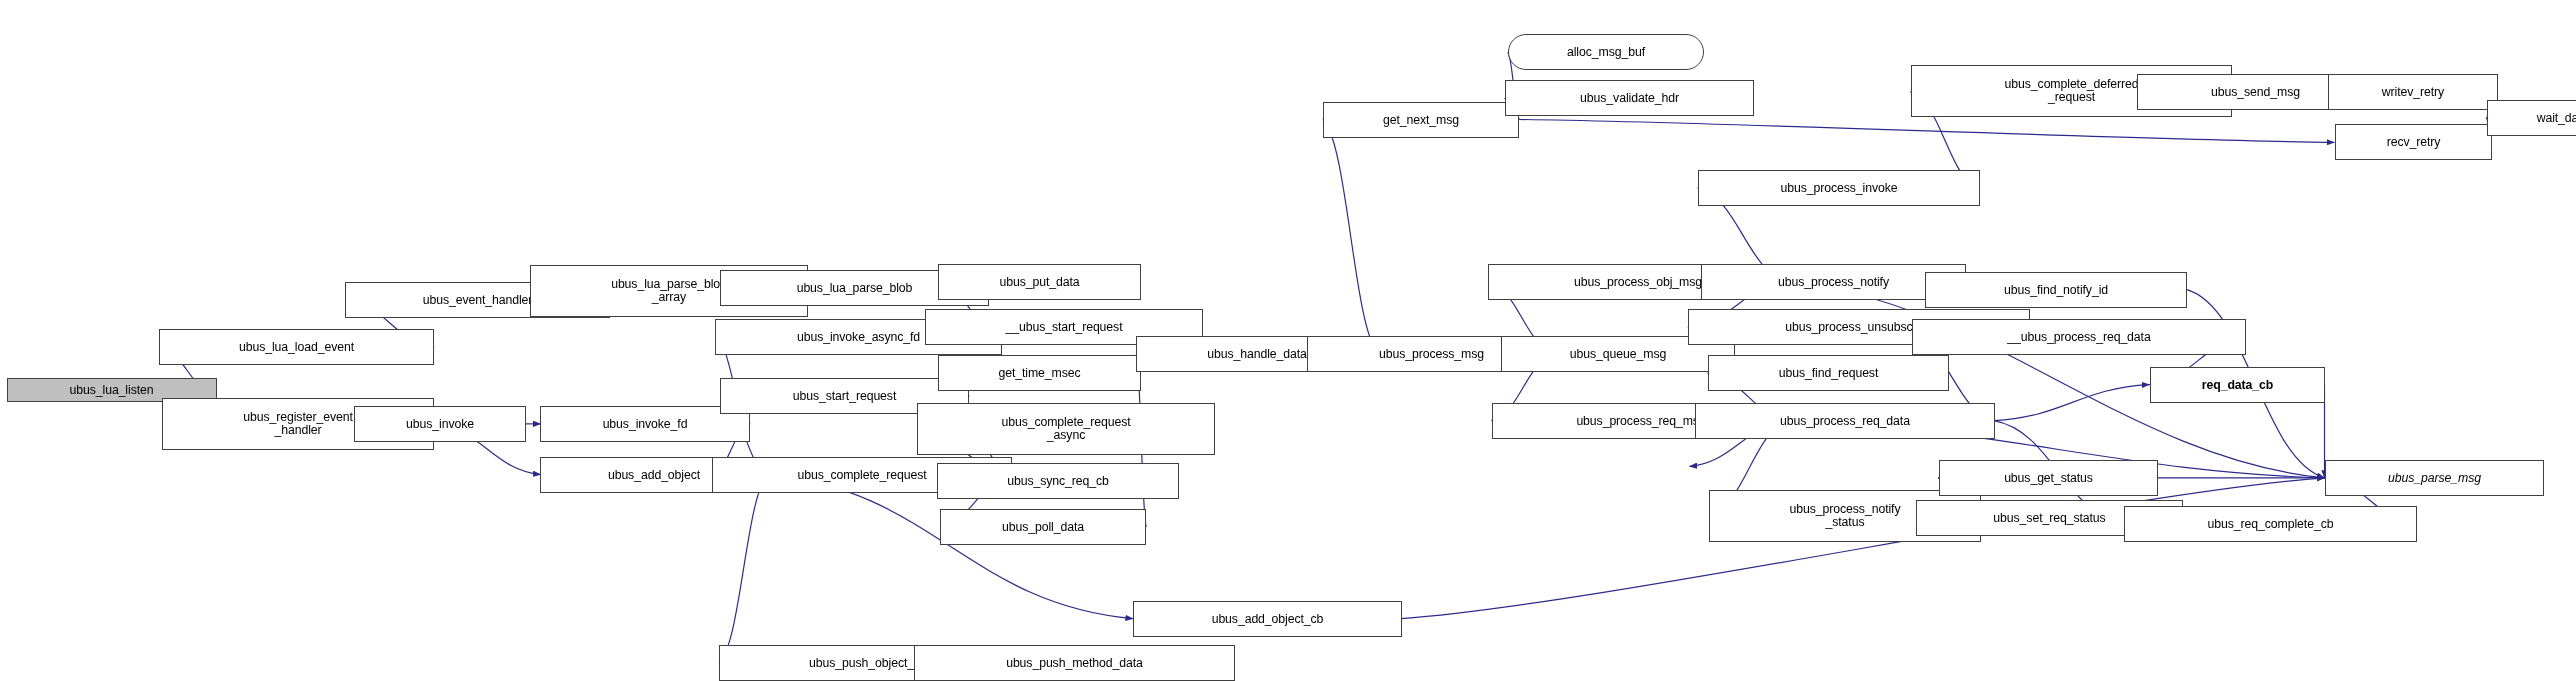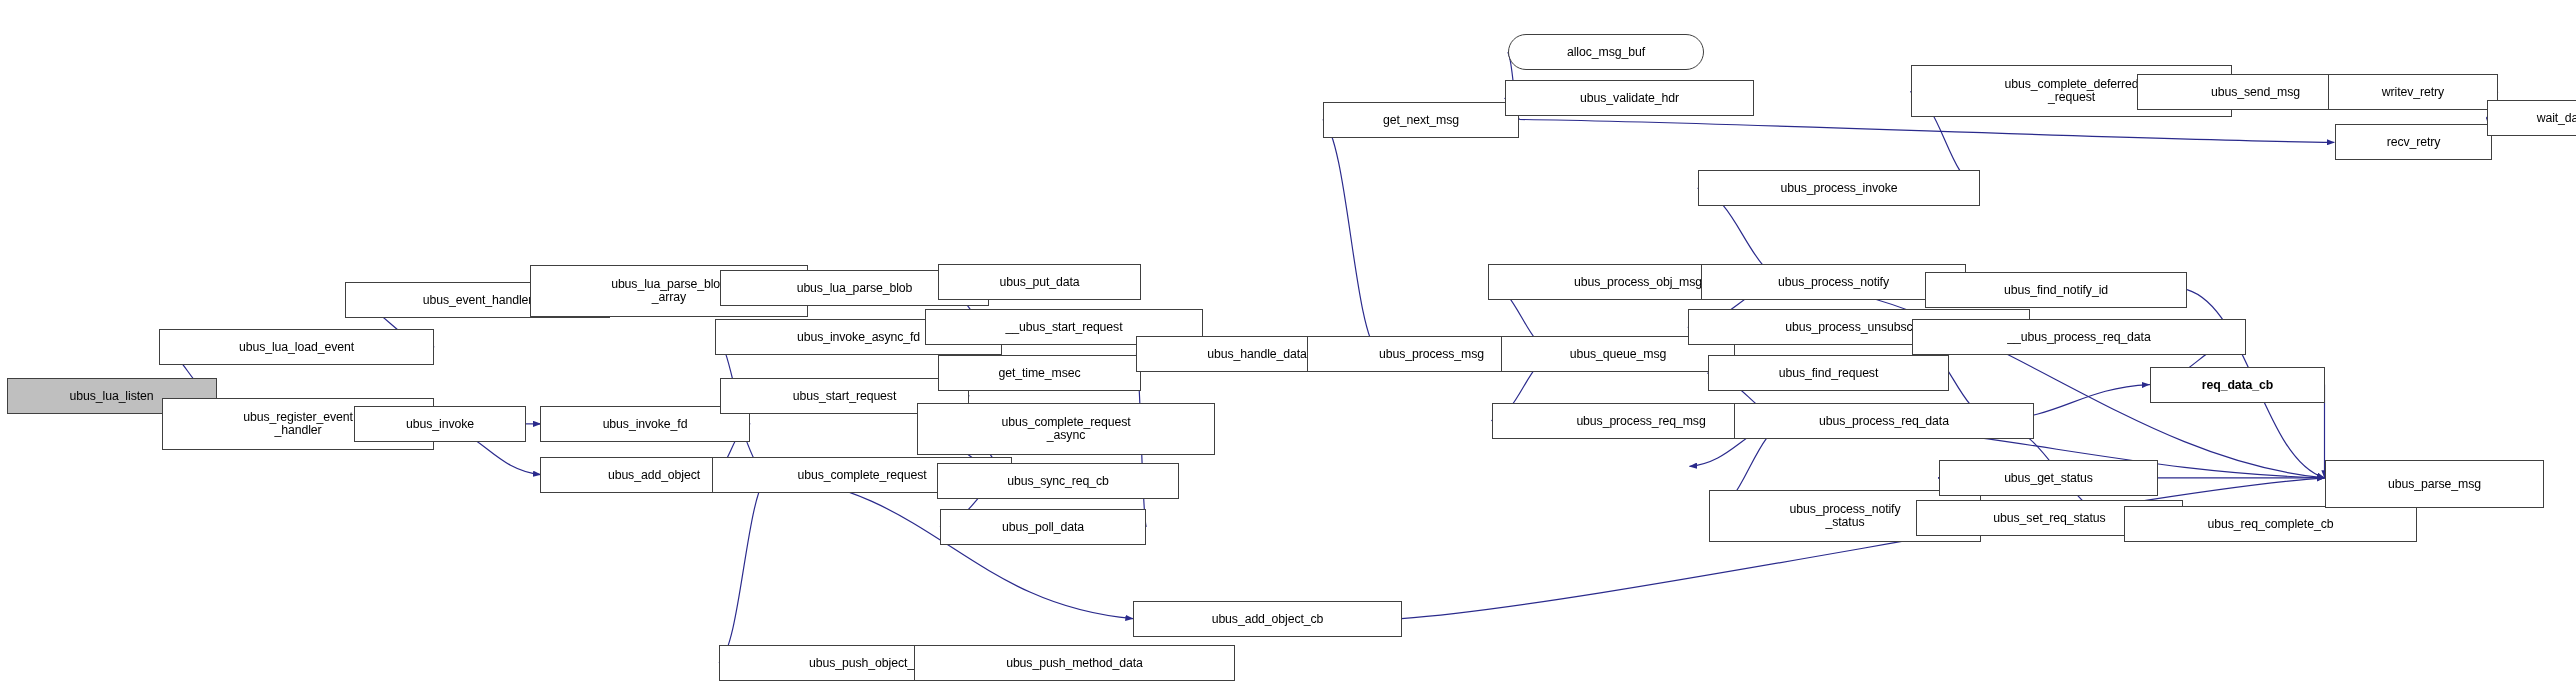--- a/index.html
+++ b/index.html
@@ -82,21 +82,21 @@
         <path d="M2206.8,513 C2161.44,519.3 2151.36,569.7 2106,576" marker-end="url(#ah)"></path>
         <path d="M2178,567 C2156.94,562.86 2152.26,529.74 2131.2000000000003,525.6" marker-end="url(#ah)"></path>
         <path d="M2178,567 C2145.6,567.9 2138.4,575.1 2106,576" marker-end="url(#ah)"></path>
         <path d="M2372.4,525.6 C2455.02,525.6 2473.38,525.6 2556,525.6" marker-end="url(#ah)"></path>
         <path d="M2399.4,576 C2370.24,576 2363.76,576 2334.6,576" marker-end="url(#ah)"></path>
         <path d="M2656.7999999999997,576 C2611.44,570.96 2601.3599999999997,530.64 2556,525.6" marker-end="url(#ah)"></path>
         <path d="M1540.8000000000002,680.4 C1760.8000000000002,664.92 2336,541.08 2556,525.6" marker-end="url(#ah)"></path>
         <path d="M2404.8,318.6 C2472.84,339.3 2487.96,504.90000000000003 2556,525.6" marker-end="url(#ah)"></path>
       </g>
   </svg>
-<div class="node root" style="left: 6.5px; top: 378px; width: 210px; height: 36px;"><span class="lbl">ubus_lua_listen</span></div>
+<div class="node root" style="left: 6.5px; top: 378px; width: 210px; height: 24px;"><span class="lbl">ubus_lua_listen</span></div>
     <div class="node" style="left: 159px; top: 329px; width: 275px; height: 36px;"><span class="lbl">ubus_lua_load_event</span></div>
     <div class="node" style="left: 162px; top: 398px; width: 272px; height: 52px;"><span class="lbl">ubus_register_event
 _handler</span></div>
     <div class="node" style="left: 345px; top: 282px; width: 265px; height: 36px;"><span class="lbl">ubus_event_handler</span></div>
     <div class="node" style="left: 354px; top: 406px; width: 172px; height: 36px;"><span class="lbl">ubus_invoke</span></div>
     <div class="node" style="left: 530px; top: 265px; width: 278px; height: 52px;"><span class="lbl">ubus_lua_parse_blob
 _array</span></div>
     <div class="node" style="left: 540px; top: 406px; width: 210px; height: 36px;"><span class="lbl">ubus_invoke_fd</span></div>
     <div class="node" style="left: 540px; top: 457px; width: 228px; height: 36px;"><span class="lbl">ubus_add_object</span></div>
     <div class="node" style="left: 720px; top: 270px; width: 269px; height: 36px;"><span class="lbl">ubus_lua_parse_blob</span></div>
@@ -118,30 +118,30 @@
     <div class="node" style="left: 1323px; top: 102px; width: 196px; height: 36px;"><span class="lbl">get_next_msg</span></div>
     <div class="node" style="left: 1508px; top: 34px; width: 196px; height: 36px; border-radius: 18px;"><span class="lbl">alloc_msg_buf</span></div>
     <div class="node" style="left: 1505px; top: 80px; width: 249px; height: 36px;"><span class="lbl">ubus_validate_hdr</span></div>
     <div class="node" style="left: 1698px; top: 170px; width: 282px; height: 36px;"><span class="lbl">ubus_process_invoke</span></div>
     <div class="node" style="left: 1488px; top: 264px; width: 300px; height: 36px;"><span class="lbl">ubus_process_obj_msg</span></div>
     <div class="node" style="left: 1501px; top: 336px; width: 234px; height: 36px;"><span class="lbl">ubus_queue_msg</span></div>
     <div class="node" style="left: 1492px; top: 403px; width: 298px; height: 36px;"><span class="lbl">ubus_process_req_msg</span></div>
     <div class="node" style="left: 1701px; top: 264px; width: 265px; height: 36px;"><span class="lbl">ubus_process_notify</span></div>
     <div class="node" style="left: 1688px; top: 309px; width: 342px; height: 36px;"><span class="lbl">ubus_process_unsubscribe</span></div>
     <div class="node" style="left: 1708px; top: 355px; width: 241px; height: 36px;"><span class="lbl">ubus_find_request</span></div>
-    <div class="node" style="left: 1695px; top: 403px; width: 300px; height: 36px; margin-left: 39px;"><span class="lbl">ubus_process_req_data</span></div>
+    <div class="node" style="left: 1695px; top: 403px; width: 300px; height: 36px;"><span class="lbl">ubus_process_req_data</span></div>
     <div class="node" style="left: 1709px; top: 490px; width: 272px; height: 52px;"><span class="lbl">ubus_process_notify
 _status</span></div>
     <div class="node" style="left: 1911px; top: 65px; width: 321px; height: 52px;"><span class="lbl">ubus_complete_deferred
 _request</span></div>
     <div class="node" style="left: 1925px; top: 272px; width: 262px; height: 36px;"><span class="lbl">ubus_find_notify_id</span></div>
     <div class="node" style="left: 1912px; top: 319px; width: 334px; height: 36px;"><span class="lbl">__ubus_process_req_data</span></div>
     <div class="node" style="left: 1939px; top: 460px; width: 219px; height: 36px;"><span class="lbl">ubus_get_status</span></div>
     <div class="node" style="left: 1916px; top: 500px; width: 267px; height: 36px;"><span class="lbl">ubus_set_req_status</span></div>
     <div class="node" style="left: 2150px; top: 367px; width: 175px; height: 36px; font-weight: bold;"><span class="lbl">req_data_cb</span></div>
     <div class="node" style="left: 2124px; top: 506px; width: 293px; height: 36px;"><span class="lbl">ubus_req_complete_cb</span></div>
-    <div class="node" style="left: 2325px; top: 460px; width: 219px; height: 48px;"><span class="lbl">ubus_parse_msg</span></div>
+    <div class="node" style="left: 2325px; top: 460px; width: 219px; height: 36px; font-style: italic;"><span class="lbl">ubus_parse_msg</span></div>
     <div class="node" style="left: 2137px; top: 74px; width: 218px; height: 36px; padding-left: 19px;"><span class="lbl">ubus_send_msg</span></div>
     <div class="node" style="left: 2328px; top: 74px; width: 170px; height: 36px;"><span class="lbl">writev_retry</span></div>
     <div class="node" style="left: 2335px; top: 124px; width: 157px; height: 36px;"><span class="lbl">recv_retry</span></div>
     <div class="node" style="left: 2487px; top: 100px; width: 151px; height: 36px;"><span class="lbl">wait_data</span></div>
   </div>
 
 
 </body></html>

